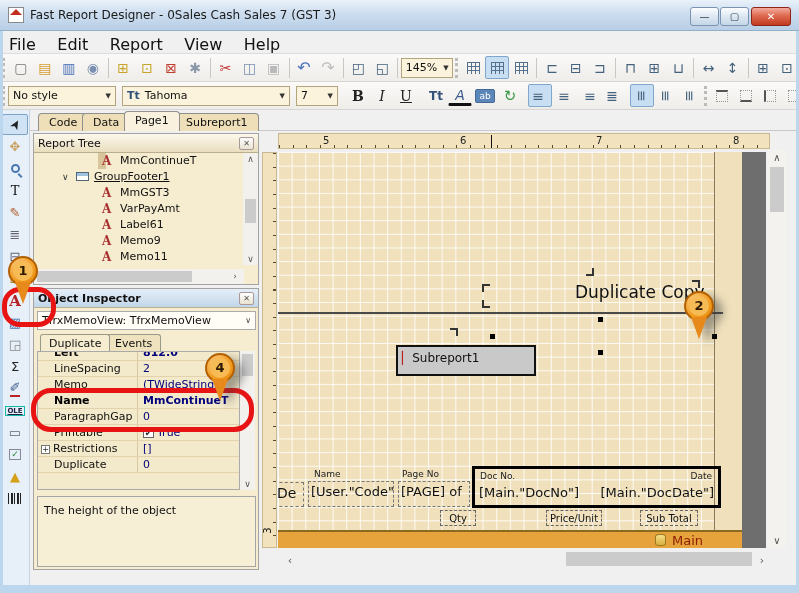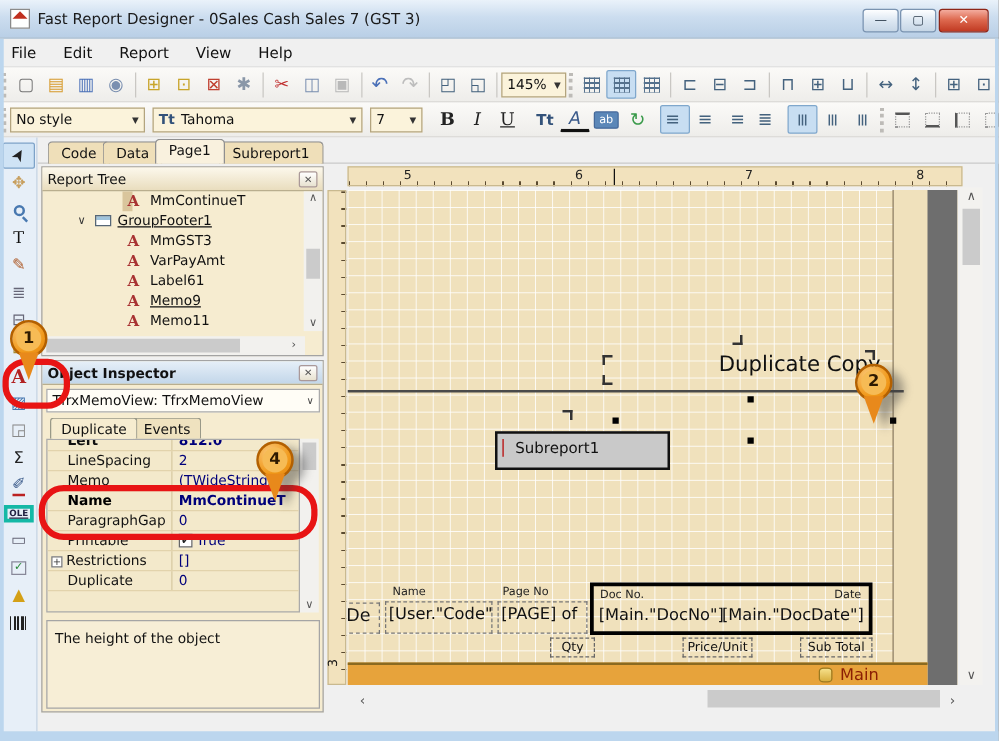--- a/index.html
+++ b/index.html
@@ -12,21 +12,21 @@
   #titlebar{position:absolute;left:0;top:0;width:799px;height:31px;
     background:linear-gradient(#EAF2FA,#CCDDEF 45%,#B9CFE6);border-bottom:1px solid #93AFC9;}
   #appicon{position:absolute;left:8px;top:7px;width:16px;height:16px;background:#fff;border:1px solid #8A8A8A;}
   #appicon::before{content:"";position:absolute;left:1px;top:1px;border-left:6px solid transparent;border-right:6px solid transparent;border-bottom:6px solid #C03020;}
   #title{position:absolute;left:30px;top:8px;font-size:12px;color:#1A1A1A;}
   .winbtn{position:absolute;top:7px;height:19px;width:29px;border:1px solid #7A93B0;border-radius:3px;
     background:linear-gradient(#FDFEFF,#DCE7F2 50%,#C6D6E6);text-align:center;line-height:17px;font-size:10px;color:#2A3A4A;}
   #btn-close{width:40px;background:linear-gradient(#F3AC9E,#DE6A50 45%,#C13A22);border-color:#8E2517;color:#fff;font-weight:bold;}
   
   #menubar{position:absolute;left:0;top:31px;width:799px;height:23px;background:#F0F0F0;border-bottom:1px solid #DDD;}
-  .menuitem{display:inline-block;padding:4px 9px 0 9px;font-size:12px;}
+  .menuitem{display:inline-block;padding:4px 9px 0 9px;font-size:16px;}
   
   .tb{position:absolute;left:0;width:799px;background:linear-gradient(#FBFAF8,#EEEDEA);border-bottom:1px solid #D8D6D2;display:flex;align-items:center;overflow:hidden;}
   #tb1{top:54px;height:28px;}
   #tb2{top:82px;height:28px;}
   .grip{width:5px;height:20px;margin:0 3px 0 2px;border-left:3px dotted #BDBBB7;}
   .sep{width:1px;height:20px;background:#C9C7C3;margin:0 3px;}
   .tbtn{width:24px;height:23px;border:1px solid transparent;border-radius:2px;display:flex;align-items:center;justify-content:center;font-size:14px;color:#44627E;flex:0 0 auto;}
   .tbtn.on{background:#C8DEF2;border-color:#7FA7CC;}
   .tbtn .g{line-height:1;}
   .combo{height:20px;background:#FBF3DB;border:1px solid #B3A47E;display:flex;align-items:center;padding:0 4px;font-size:11px;flex:0 0 auto;}
@@ -347,21 +347,21 @@
     <div class="ltool" style="top:224px;">
         <span style="color:#888;">◲</span>
       </div>
     <div class="ltool" style="top:246px;">
         <span style="color:#222;">Σ</span>
       </div>
     <div class="ltool" style="top:268px;">
         <span style="color:#3A5A8A;border-bottom:2px solid #B22;">✐</span>
       </div>
     <div class="ltool" style="top:290px;">
-        <span style="font-size:7px;font-weight:bold;color:#224;border:3px solid #14b8a6;padding:0 1px;text-decoration:underline;">OLE</span>
+        <span style="font-size:7px;font-weight:bold;color:#224;border:1px solid #14b8a6;padding:0 1px;text-decoration:underline;">OLE</span>
       </div>
     <div class="ltool" style="top:312px;">
         <span style="color:#667;">▭</span>
       </div>
     <div class="ltool" style="top:334px;">
         <span style="color:#2A8A3A;border:1px solid #889;font-size:9px;line-height:9px;padding:0 1px;">✓</span>
       </div>
     <div class="ltool" style="top:356px;">
         <span style="color:#D4A017;">▲</span>
       </div>
@@ -393,21 +393,21 @@
       <div class="trow">
         <span class="tmemo" style="position:absolute;left:68px;">A</span>
         <span style="position:absolute;left:86px;">VarPayAmt</span>
       </div>
       <div class="trow">
         <span class="tmemo" style="position:absolute;left:68px;">A</span>
         <span style="position:absolute;left:86px;">Label61</span>
       </div>
       <div class="trow">
         <span class="tmemo" style="position:absolute;left:68px;">A</span>
-        <span style="position:absolute;left:86px;text-decoration:underline;">Memo9</span>
+        <span style="position:absolute;left:86px;">Memo9</span>
       </div>
       <div class="trow">
         <span class="tmemo" style="position:absolute;left:68px;">A</span>
         <span style="position:absolute;left:86px;">Memo11</span>
       </div>
 
       <div class="sb" style="right:0;top:0;width:15px;height:112px;">
         <div class="sbarrow" style="top:1px;width:15px;">∧</div>
         <div class="sbthumb" style="top:46px;left:2px;width:11px;height:24px;"></div>
         <div class="sbarrow" style="bottom:1px;width:15px;">∨</div>
@@ -511,21 +511,21 @@
     <div style="position:absolute;left:118px;top:193px;width:140px;height:31px;background:#C9C9C9;border:2px solid #111;font-size:12px;padding:4px 2px 0 4px;">
       <span style="color:#B22;margin-right:1px;">▏</span><span>Subreport1</span>
     </div>
 
     <div class="fieldbox" style="left:-4px;top:330px;width:30px;height:25px;font-size:14px;"><span>De</span></div>
     <span class="slabel" style="left:36px;top:317px;">Name</span>
     <div class="fieldbox" style="left:30px;top:329px;width:86px;height:26px;"><span>[User."Code"]</span></div>
     <span class="slabel" style="left:124px;top:317px;">Page No</span>
     <div class="fieldbox" style="left:120px;top:329px;width:72px;height:26px;"><span>[PAGE] of</span></div>
 
-    <div style="position:absolute;left:194px;top:314px;width:226px;height:42px;border:3px solid #000;">
+    <div style="position:absolute;left:194px;top:314px;width:249px;height:42px;border:3px solid #000;">
       <span class="slabel" style="left:5px;top:2px;">Doc No.</span>
       <span class="slabel" style="right:6px;top:2px;">Date</span>
       <span style="position:absolute;left:4px;top:16px;font-size:13px;white-space:nowrap;">[Main."DocNo"]</span>
       <span style="position:absolute;right:4px;top:16px;font-size:13px;white-space:nowrap;">[Main."DocDate"]</span>
     </div>
 
     <div class="bracket" style="left:162px;top:358px;width:36px;height:16px;line-height:15px;">Qty</div>
     <div class="bracket" style="left:268px;top:358px;width:56px;height:16px;line-height:15px;">Price/Unit</div>
     <div class="bracket" style="left:362px;top:358px;width:58px;height:16px;line-height:15px;">Sub Total</div>
 

